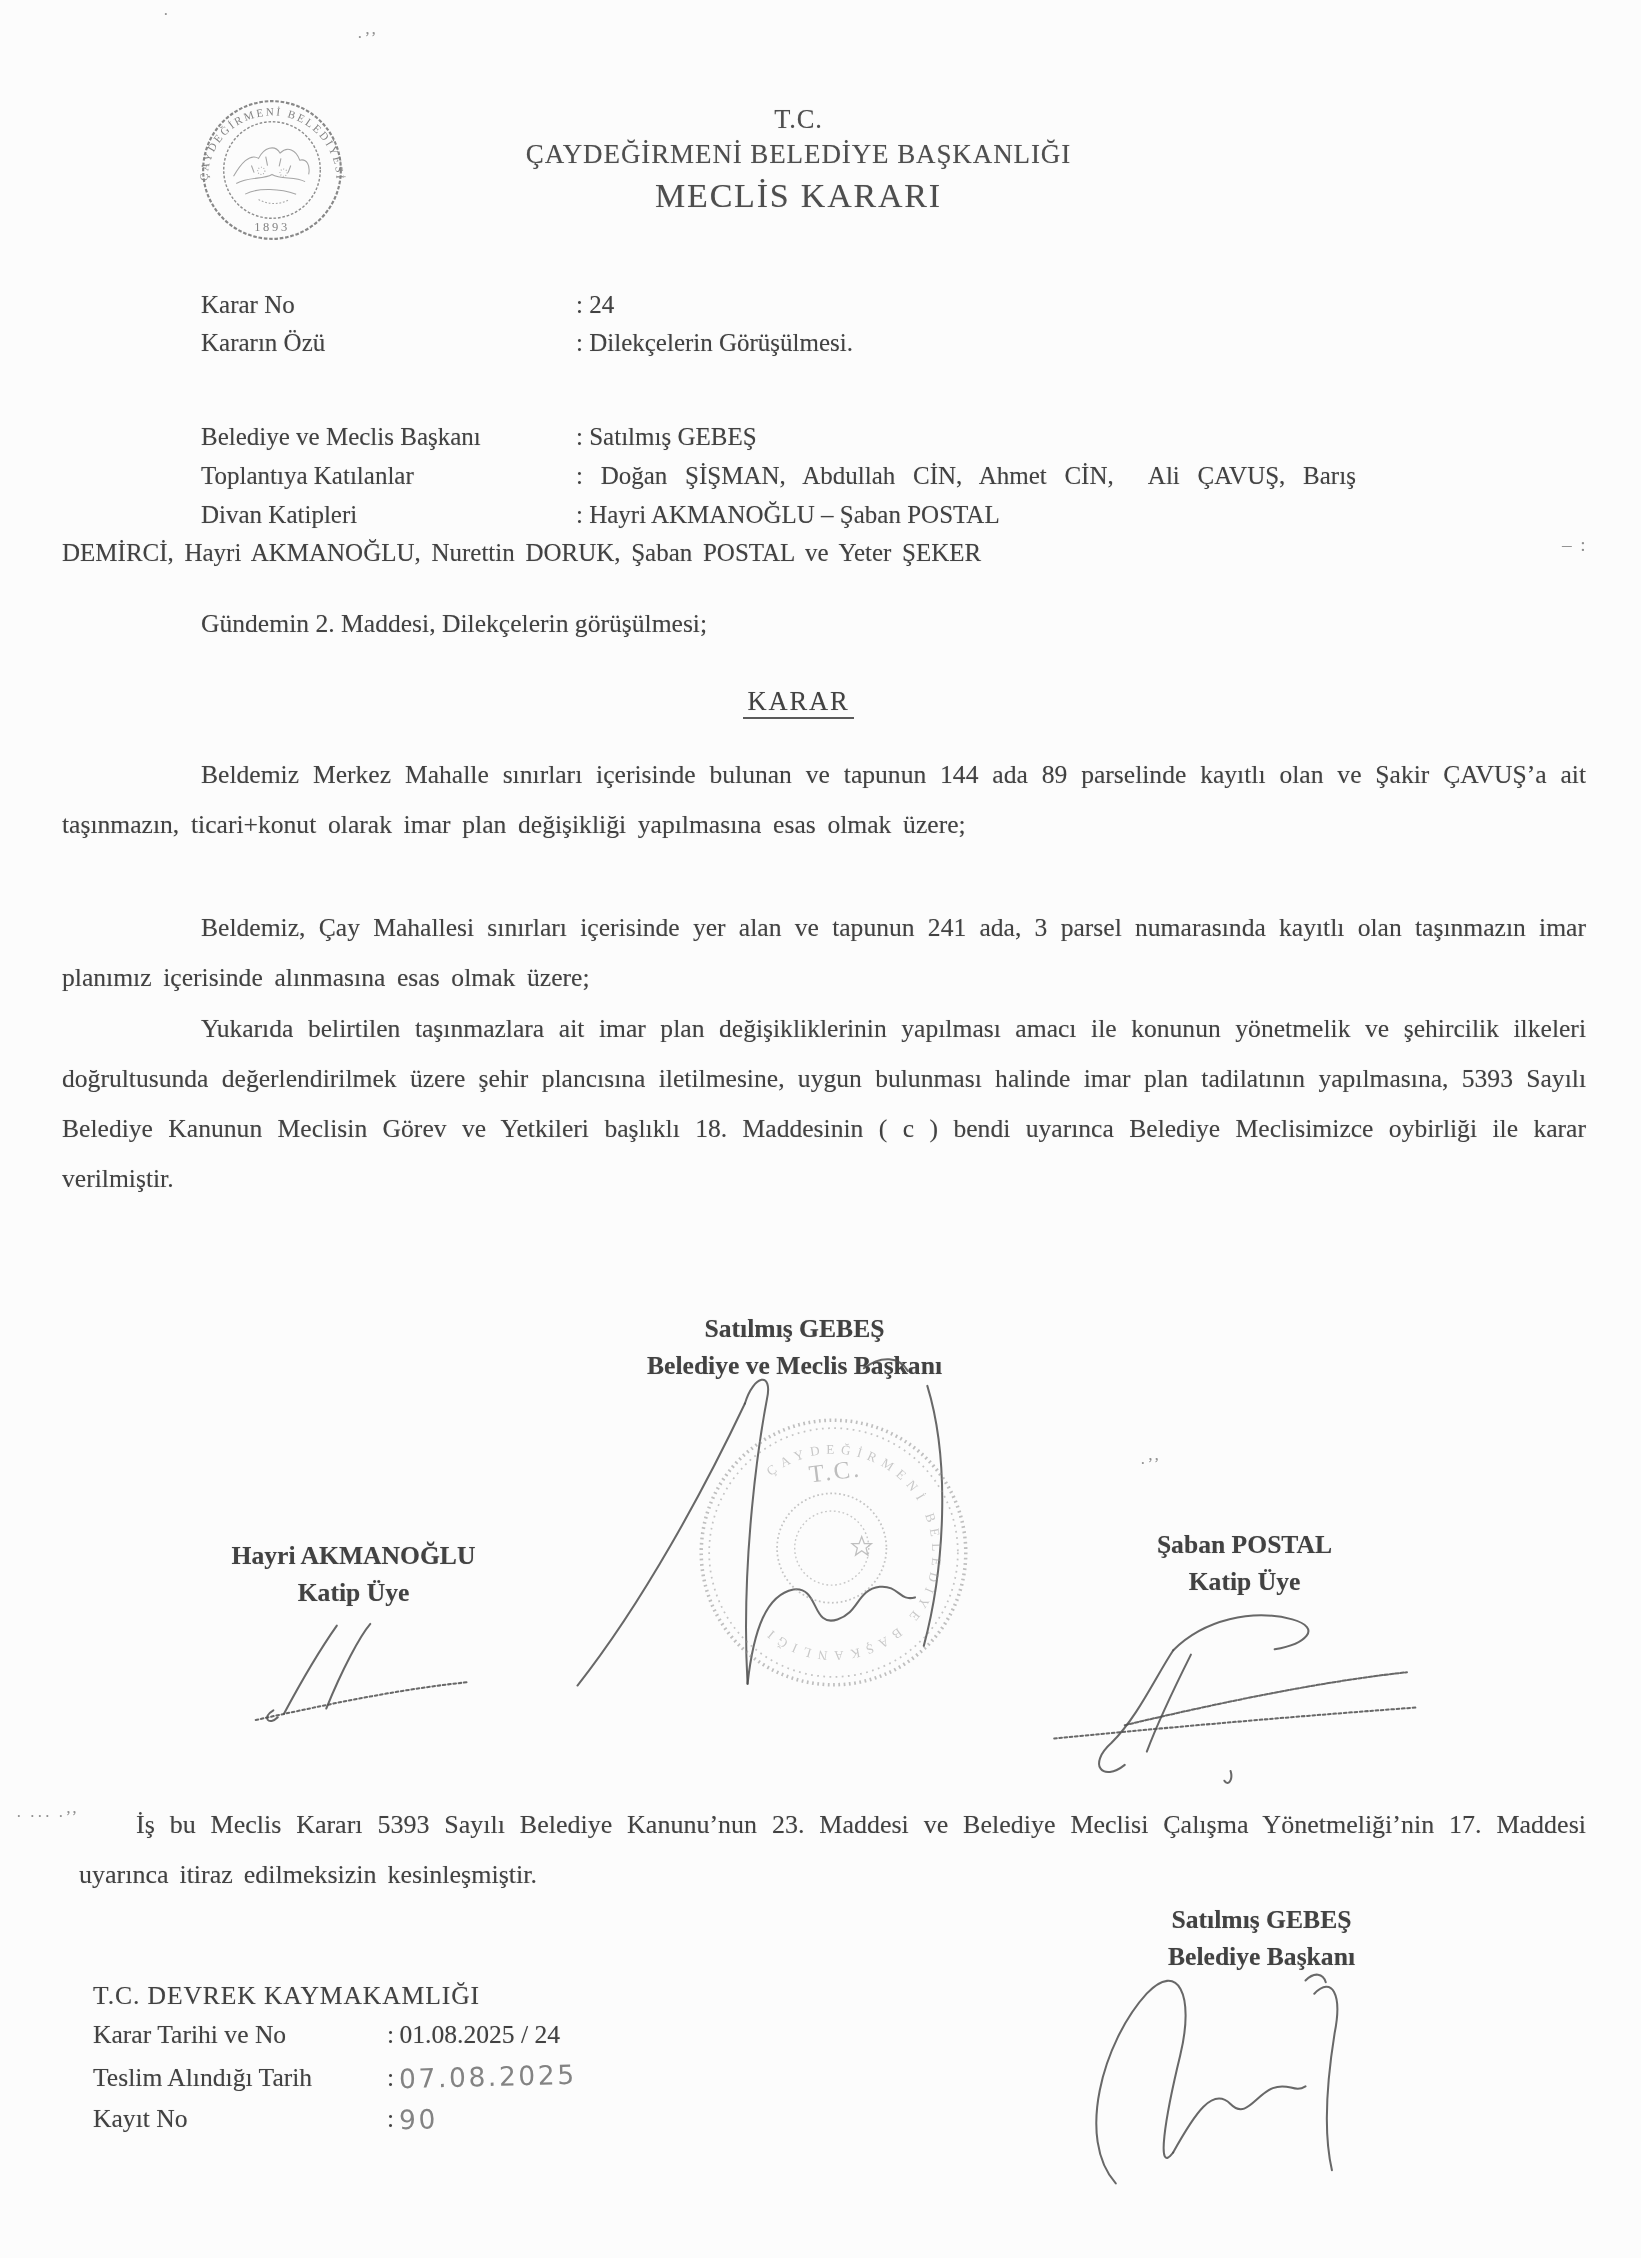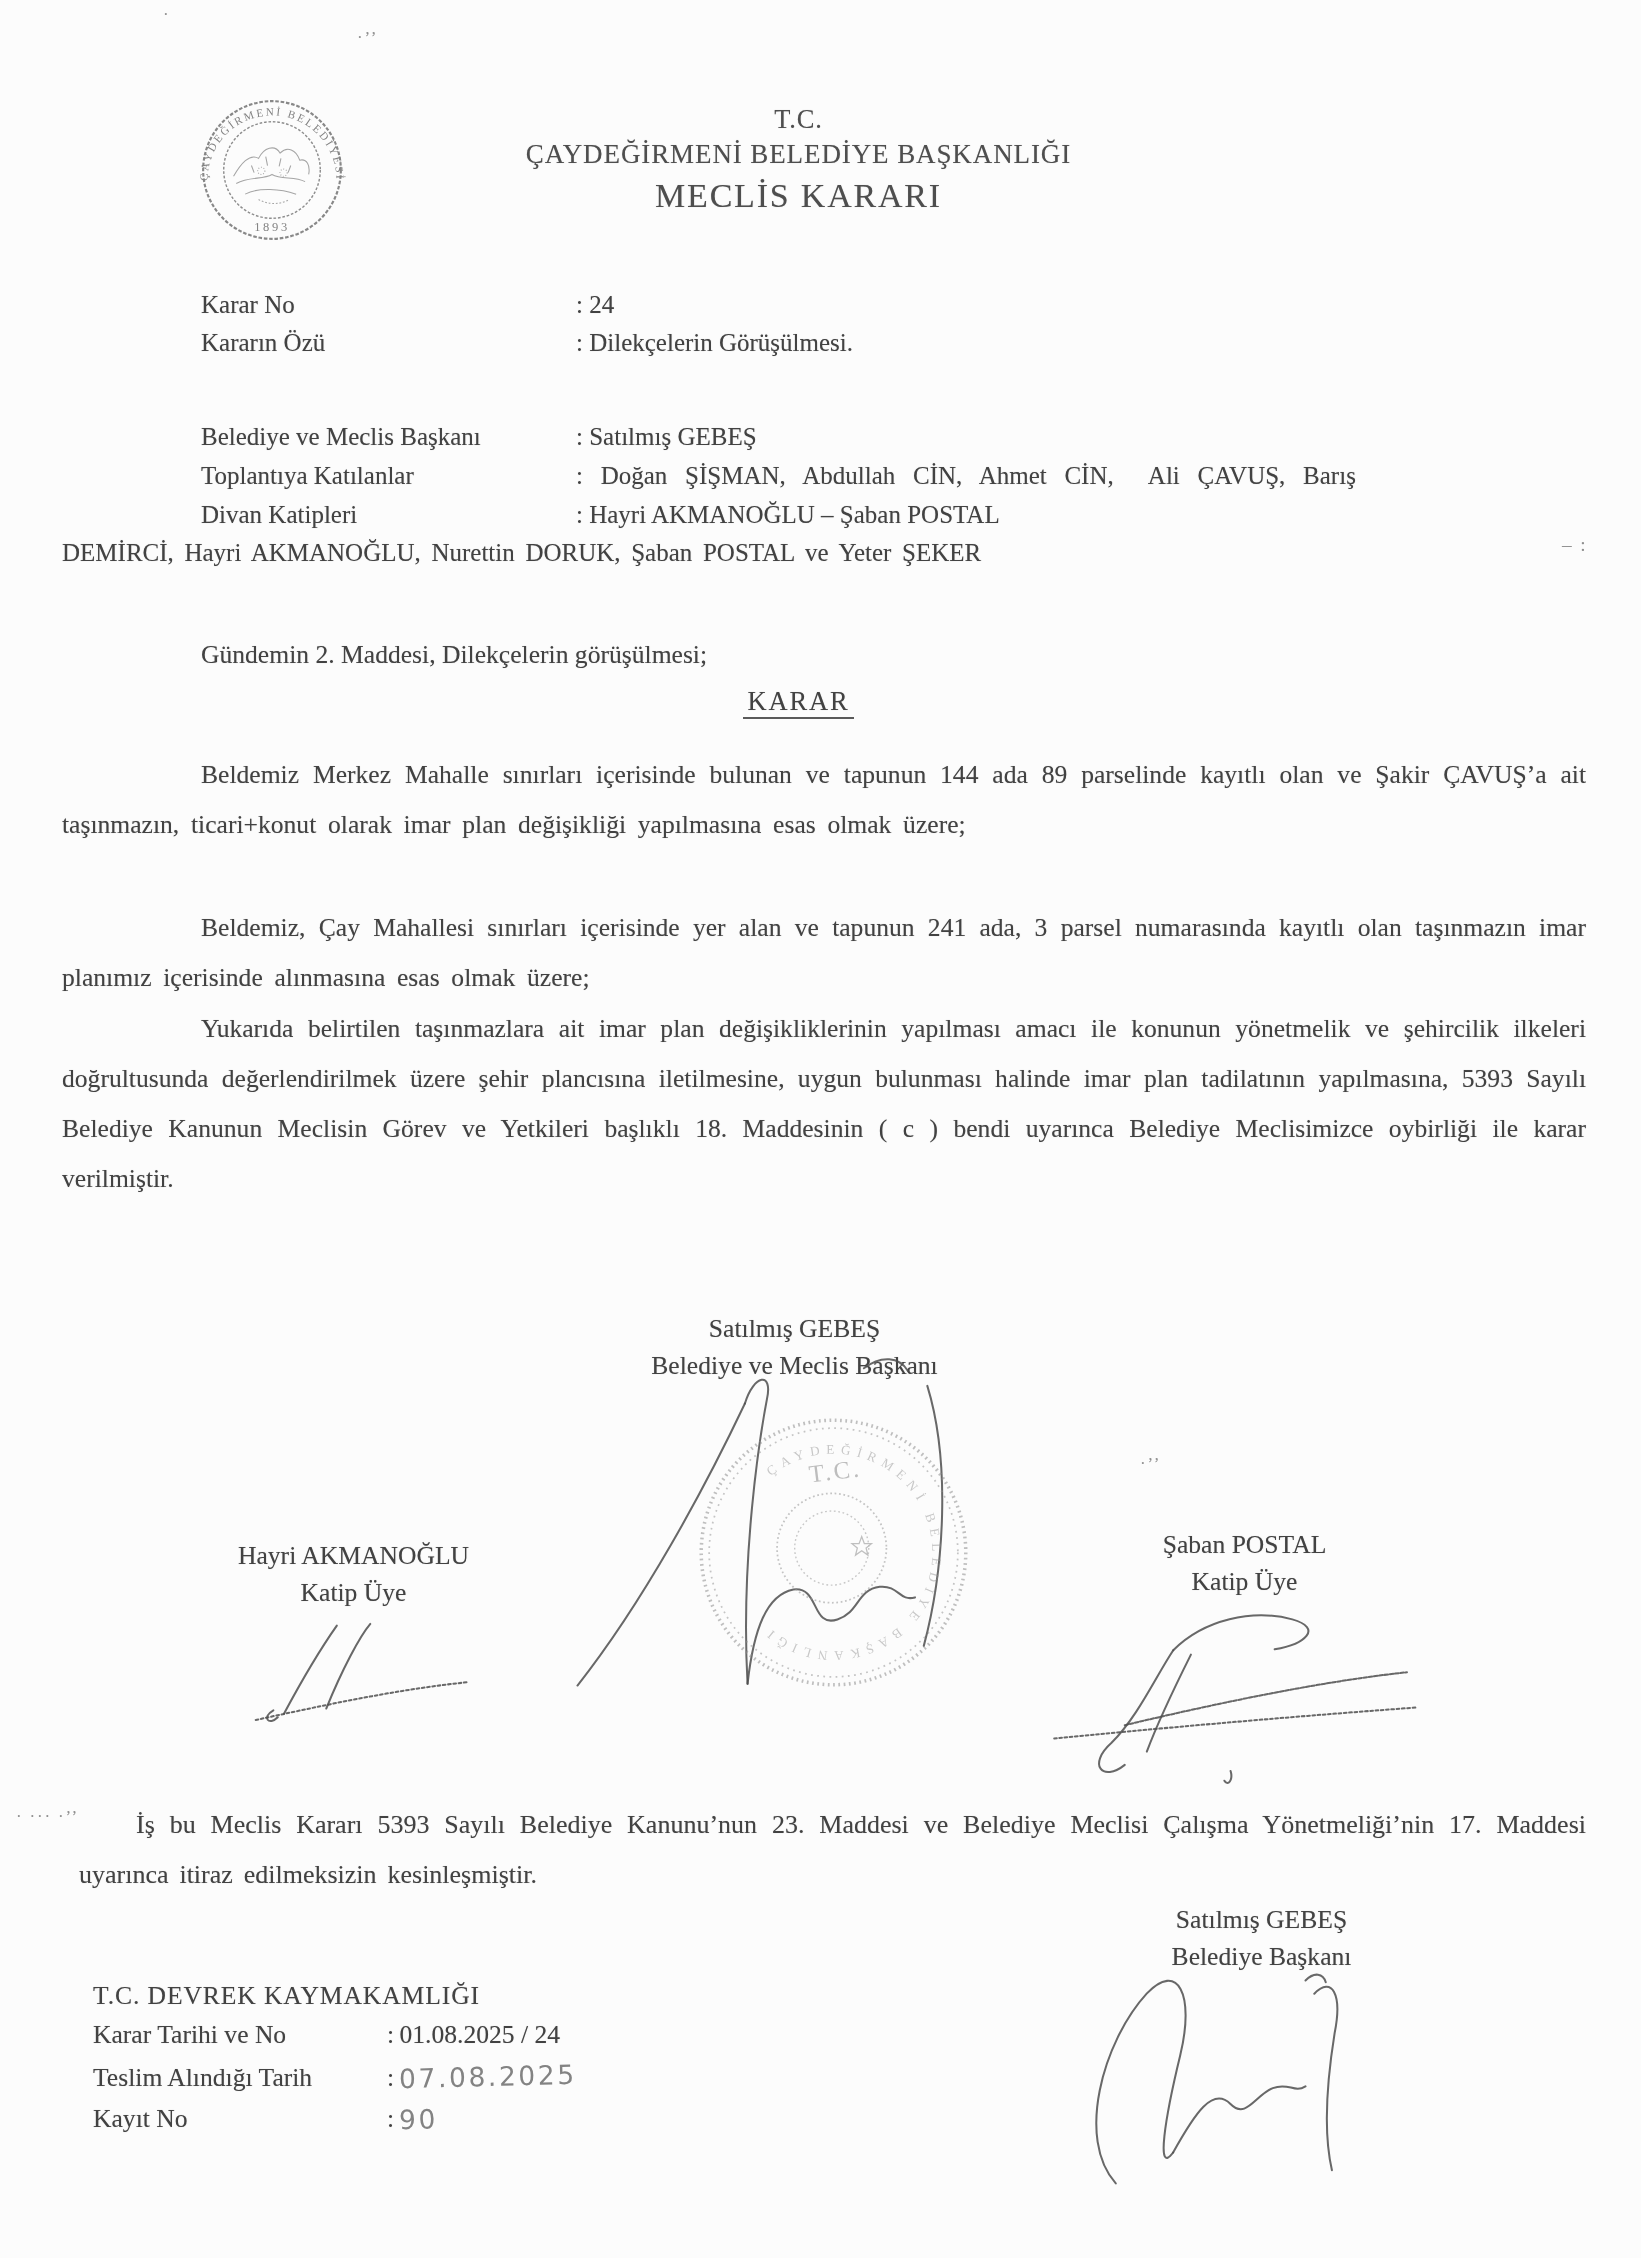--- a/index.html
+++ b/index.html
@@ -24,38 +24,38 @@
 
   
   .kv{position:absolute;font-size:25px;}
   .kv .row{display:grid;grid-template-columns:375px auto;height:38px;align-items:baseline;}
   .meta{left:201px;top:291px;}
   .officials{left:201px;top:423px;}
   .officials .row{height:39px;}
   .spread{word-spacing:11.5px;white-space:pre;}
   .cont-line{position:absolute;left:62px;top:539px;font-size:25px;word-spacing:4.4px;}
 
-  .agenda{position:absolute;left:201px;top:609px;font-size:25.6px;margin-top:31px;}
+  .agenda{position:absolute;left:201px;top:609px;font-size:25.6px;}
 
   .karar-wrap{position:absolute;left:0;top:686px;width:1597px;text-align:center;}
   .karar{font-size:26.5px;letter-spacing:1.8px;border-bottom:2.6px solid #5a5a5a;padding:0 4.4px 0.9px;}
 
   
   .para{
     position:absolute;left:62px;width:1524px;
     font-size:25.6px;line-height:50px;
     text-align:justify;text-indent:139px;
     word-spacing:5.3px;
   }
   .p1{top:750px;}
   .p2{top:903px;}
   .p3{top:1004px;}
 
   
-  .sigblock{position:absolute;text-align:center;font-size:25.6px;line-height:37px;}
+  .sigblock{position:absolute;text-align:center;font-size:25.6px;line-height:37px;font-weight:bold;}
   .sig-center{left:565px;top:1310px;width:459px;}
   .sig-left{left:168px;top:1537px;width:371px;}
   .sig-right{left:1059px;top:1526px;width:371px;}
   .sig-bottomright{left:1076px;top:1901px;width:371px;}
   .sig-svg{position:absolute;pointer-events:none;}
   .sig-svg path{fill:none;stroke:#4d4d4d;stroke-width:2.3;stroke-linecap:round;opacity:.85;}
   .svg-sig-center{left:529px;top:1337px;}
   .svg-sig-left{left:238px;top:1601px;}
   .svg-sig-right{left:1041px;top:1584px;}
   .svg-sig-bottomright{left:1054px;top:1945px;}

